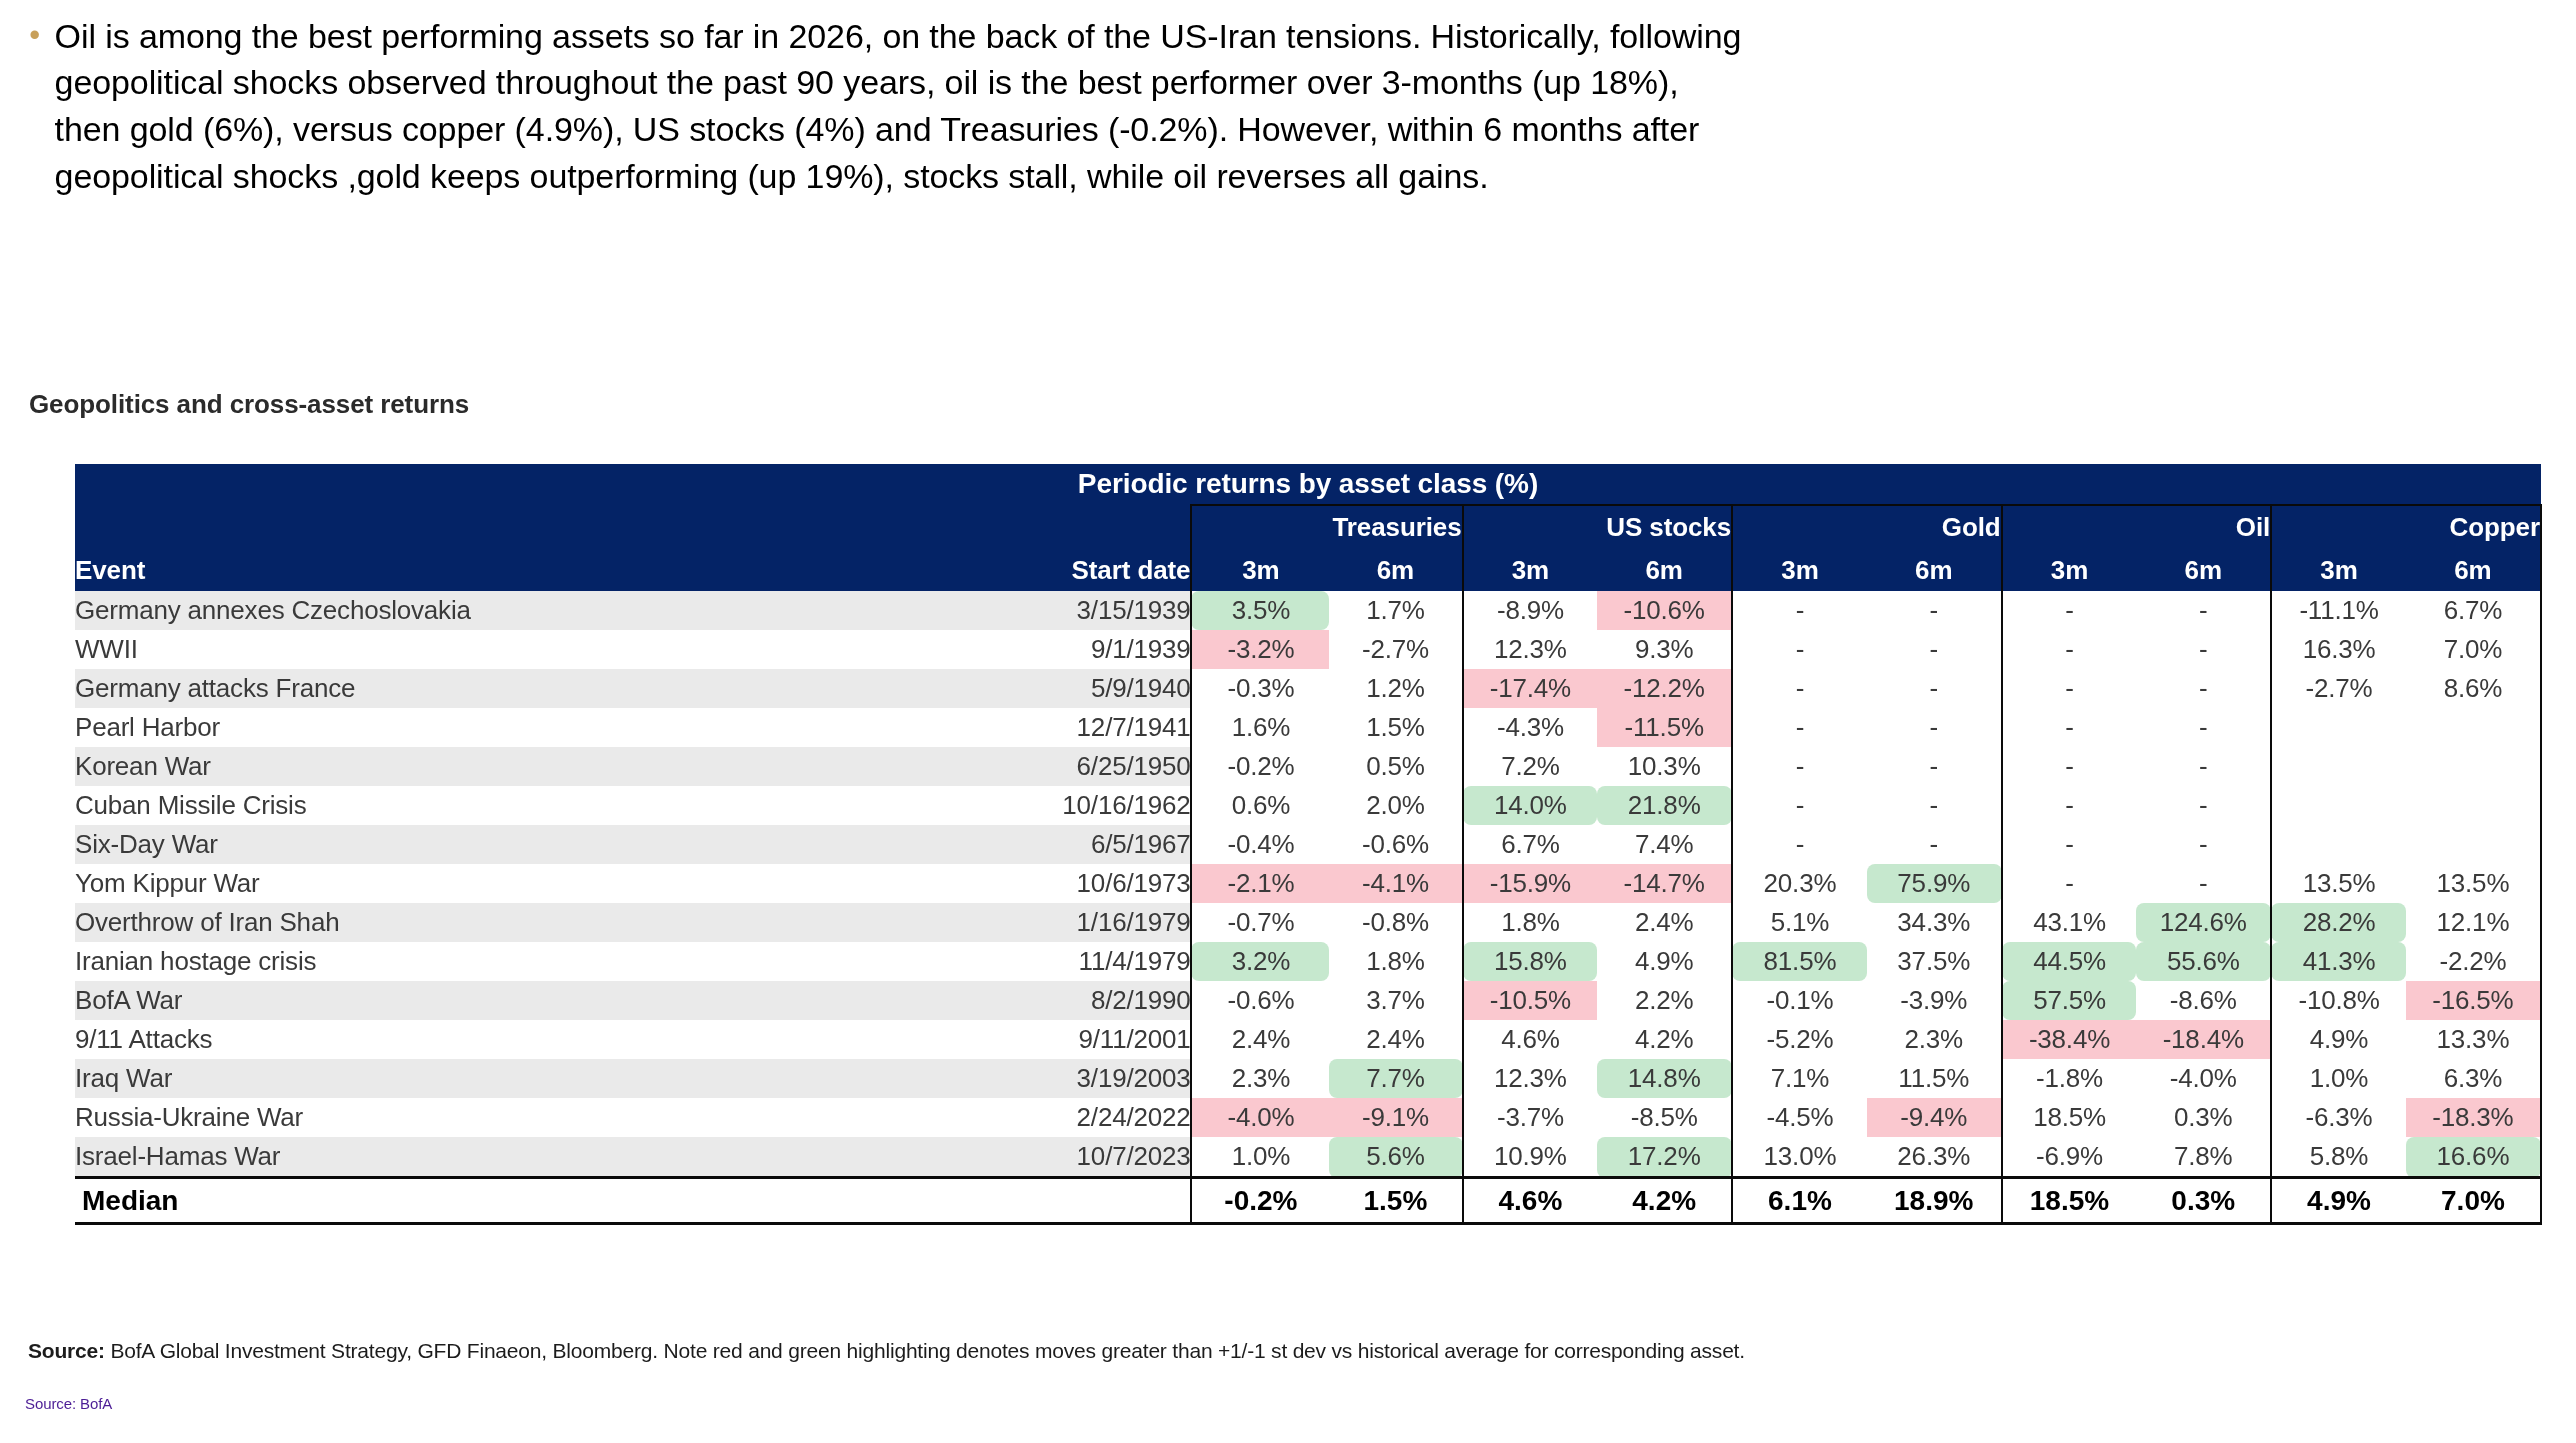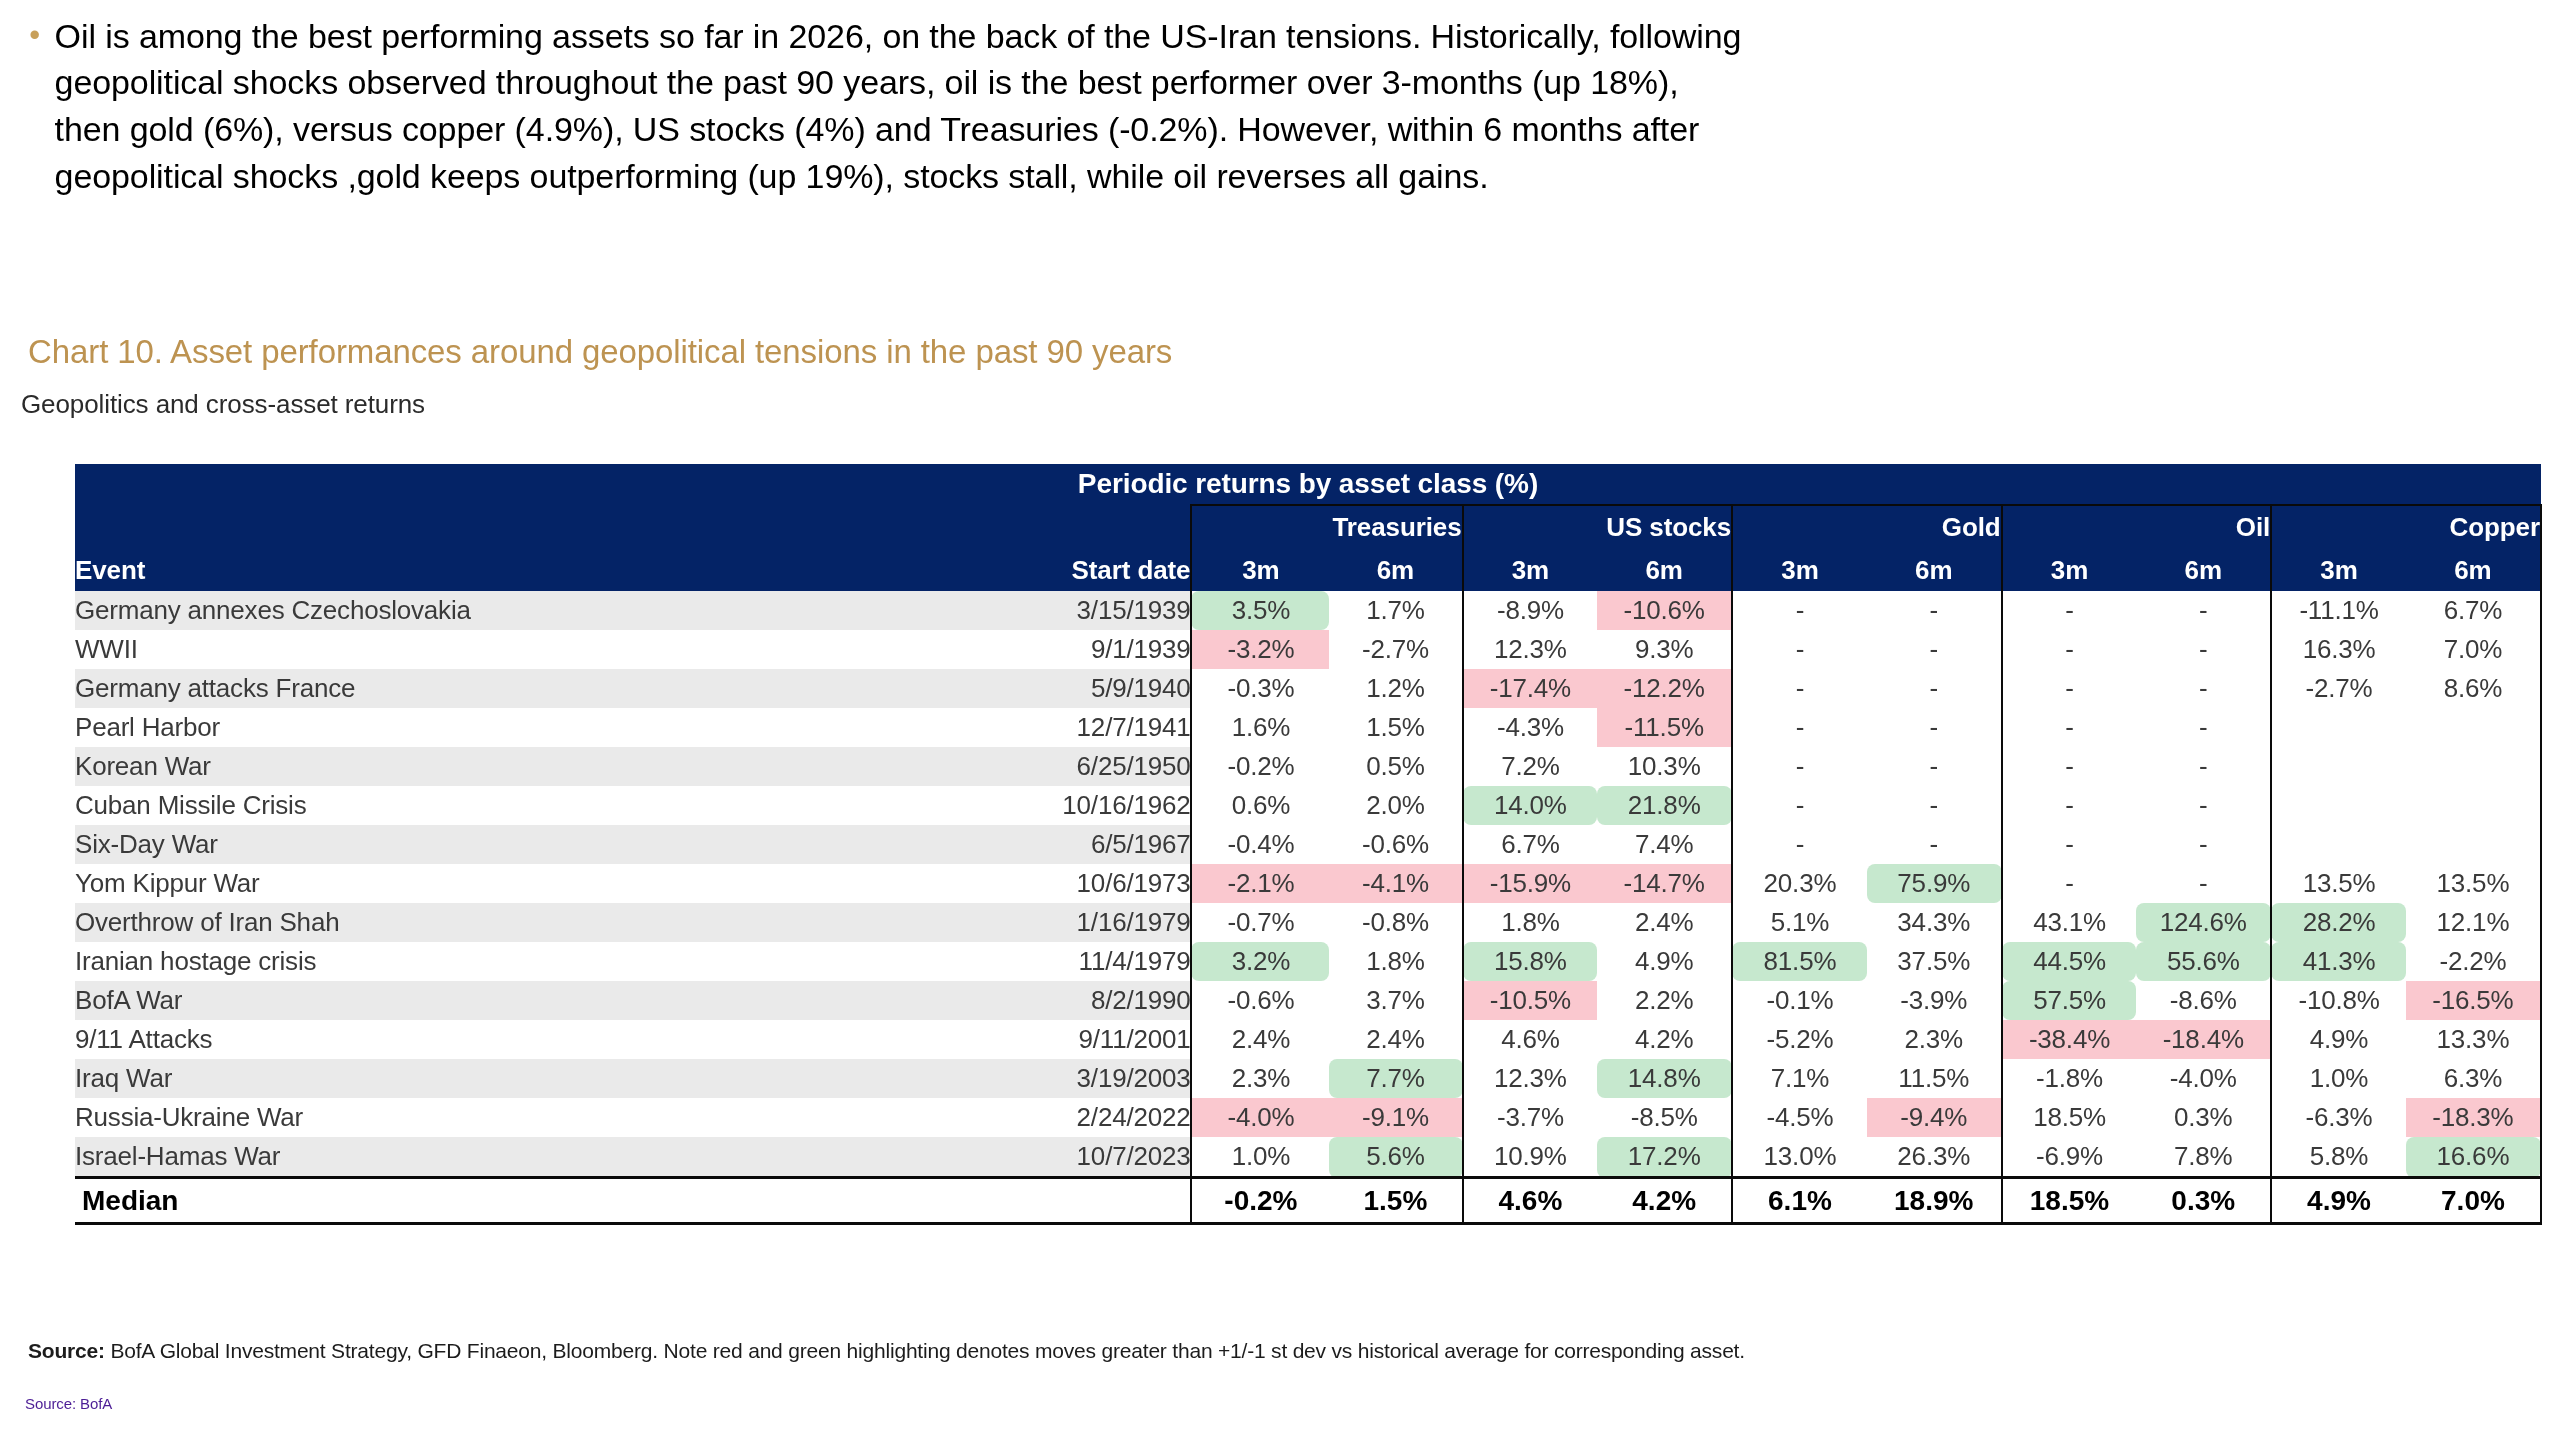--- a/index.html
+++ b/index.html
@@ -21,22 +21,22 @@
     text-align:justify;letter-spacing:-0.1px;
   }
   .bullet-text .lastline{text-align:left;}
 
   
   .chart-title{
     position:absolute;left:28px;top:333px;
     font-size:33px;color:#bd9351;letter-spacing:-0.1px;white-space:nowrap;
   }
   .chart-sub{
-    position:absolute;left:21px;top:389px;
-    font-size:26px;color:#2b2b2b;letter-spacing:-0.1px;white-space:nowrap;
+    position:absolute;left:29px;top:389px;
+    font-size:26px;color:#2b2b2b;letter-spacing:-0.1px;white-space:nowrap;font-weight:bold;
   }
 
   
   .tbl-wrap{position:absolute;left:31px;top:464px;width:2467px;}
   table.grid{border-collapse:collapse;table-layout:fixed;width:2467px;margin-left:44px;}
   table.grid td,table.grid th{padding:0;margin:0;}
   .band-title{
     height:40px;font-size:28px;font-weight:bold;text-align:center;
     background:#042366;color:#fff;letter-spacing:-0.1px;
   }
@@ -96,21 +96,20 @@
   <div class="bullet-row">
     <div class="bullet-dot">•</div>
     <div class="bullet-text">
       <div>Oil is among the best performing assets so far in 2026, on the back of the US-Iran tensions. Historically, following</div>
       <div>geopolitical shocks observed throughout the past 90 years, oil is the best performer over 3-months (up 18%),</div>
       <div>then gold (6%), versus copper (4.9%), US stocks (4%) and Treasuries (-0.2%). However, within 6 months after</div>
       <div class="lastline">geopolitical shocks ,gold keeps outperforming (up 19%), stocks stall, while oil reverses all gains.</div>
     </div>
   </div>
 
-  <div class="chart-title">Chart 10. Asset performances around geopolitical tensions in the past 90 years</div>
   <div class="chart-sub">Geopolitics and cross-asset returns</div>
 
   <div class="tbl-wrap">
     <table class="grid">
       <colgroup>
         <col style="width:604px">
         <col style="width:125px">
         <col style="width:90px">
           <col style="width:87px">
         <col style="width:88px">

